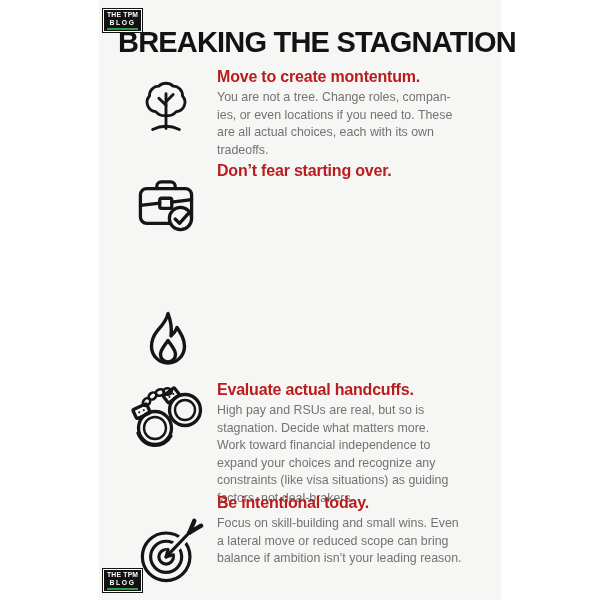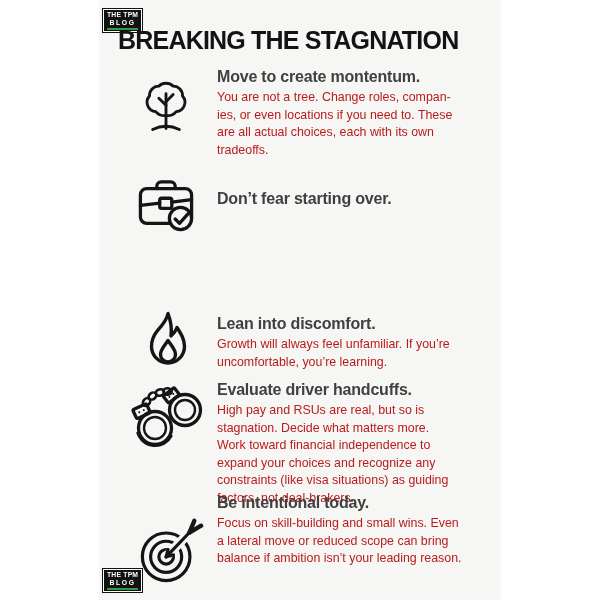--- a/index.html
+++ b/index.html
@@ -30,49 +30,49 @@
   .logo-l1{font-size:6.8px;font-weight:bold;letter-spacing:.2px;white-space:nowrap;}
   .logo-l2{
     font-size:6.8px;font-weight:bold;letter-spacing:1.6px;
     margin-top:1px;padding-bottom:1px;
     border-bottom:2px solid #2e9e44;
     white-space:nowrap;
   }
   .title{
     position:absolute;
     left:19px;top:26px;
-    font-size:25px;font-weight:bold;
+    font-size:29px;font-weight:bold;
     letter-spacing:-0.8px;
     color:#131313;
     white-space:nowrap;
     text-align:right;
   }
   .icon{position:absolute;}
   .icon svg{display:block;}
   .sec-text{
     position:absolute;
     left:118px;
     width:282px;
   }
   .sec-heading{
     font-size:16px;font-weight:bold;
     letter-spacing:-0.2px;
-    color:#404040;
+    color:#b91c1c;
     line-height:20px;
     margin:0 0 2px 0;
   }
   .sec-body{
     font-size:12.4px;
     line-height:17.6px;
-    color:#b91c1c;
+    color:#737373;
     white-space:pre-line;
     margin:0;
   }
   .s1t{top:67px;}  .s1i{left:42px;top:76px;}
-  .s2t{top:189px;} .s2i{left:36px;top:177px;}
+  .s2t{top:161px;} .s2i{left:36px;top:177px;}
   .s3t{top:314px;} .s3i{left:46px;top:309px;}
   .s4t{top:380px;} .s4i{left:31px;top:381px;}
   .s5t{top:493px;} .s5i{left:39px;top:514px;}
 </style>
 </head>
 <body>
 
 <div class="poster">
 
   <div class="logo logo-top">
@@ -113,25 +113,20 @@
   <div class="sec-text s2t">
     <div class="sec-heading">Don’t fear starting over.</div>
   </div>
 
   <div class="icon s3i">
     <svg width="46" height="64" viewBox="0 0 46 64" fill="none" stroke="#151515" stroke-width="3.4" stroke-linecap="round" stroke-linejoin="round">
       <path d="M23 4.5 C21.5 12 17 16.5 12.5 21.5 C8.5 26.5 6.5 31.5 6.5 37.5 A16.5 16.5 0 0 0 39.5 37.5 C39.5 30.5 36.5 25.5 32 18.5 C30.5 22.5 28.5 25 26 27 C27 19 25.5 11 23 4.5 Z"></path>
       <path d="M23 31.5 C19 37.5 15.5 41 15.5 45.5 A7.5 7.5 0 0 0 30.5 45.5 C30.5 41 27 37.5 23 31.5 Z"></path>
     </svg>
   </div>
-  <div class="sec-text s3t">
-    <div class="sec-heading">Lean into discomfort.</div>
-    <div class="sec-body">Growth will always feel unfamiliar. If you’re
-uncomfortable, you’re learning.</div>
-  </div>
 
   <div class="icon s4i">
     <svg width="76" height="70" viewBox="0 0 76 70" fill="none" stroke="#151515" stroke-width="3.3" stroke-linecap="round" stroke-linejoin="round">
       <circle cx="55" cy="29" r="15.5"></circle>
       <circle cx="55" cy="29" r="10" stroke-width="2.4"></circle>
       <g transform="rotate(-38 41 14)">
         <rect x="34" y="10" width="14" height="9" rx="1.5"></rect>
         <circle cx="38.5" cy="14.5" r="1" fill="#151515" stroke="none"></circle>
         <circle cx="43.5" cy="14.5" r="1" fill="#151515" stroke="none"></circle>
       </g>
@@ -143,21 +138,21 @@
         <circle cx="14" cy="30" r="1" fill="#151515" stroke="none"></circle>
       </g>
       <path d="M7.5 52 A18.5 18.5 0 0 0 41.5 55" stroke-width="2.4"></path>
       <ellipse cx="16.5" cy="21" rx="4.2" ry="3.2" transform="rotate(-50 16.5 21)" stroke-width="2.6"></ellipse>
       <ellipse cx="22.5" cy="15" rx="4.2" ry="3.2" transform="rotate(-35 22.5 15)" stroke-width="2.6"></ellipse>
       <ellipse cx="30" cy="11.5" rx="4.2" ry="3.2" transform="rotate(-15 30 11.5)" stroke-width="2.6"></ellipse>
       <ellipse cx="37.5" cy="10.5" rx="4.2" ry="3.2" transform="rotate(5 37.5 10.5)" stroke-width="2.6"></ellipse>
     </svg>
   </div>
   <div class="sec-text s4t">
-    <div class="sec-heading">Evaluate driver handcuffs.</div>
+    <div class="sec-heading">Evaluate actual handcuffs.</div>
     <div class="sec-body">High pay and RSUs are real, but so is
 stagnation. Decide what matters more.
 Work toward financial independence to
 expand your choices and recognize any
 constraints (like visa situations) as guiding
 factors, not deal-brakers.</div>
   </div>
 
   <div class="icon s5i">
     <svg width="66" height="72" viewBox="0 0 68 72" fill="none" stroke="#151515" stroke-width="3.3" stroke-linecap="round" stroke-linejoin="round">

